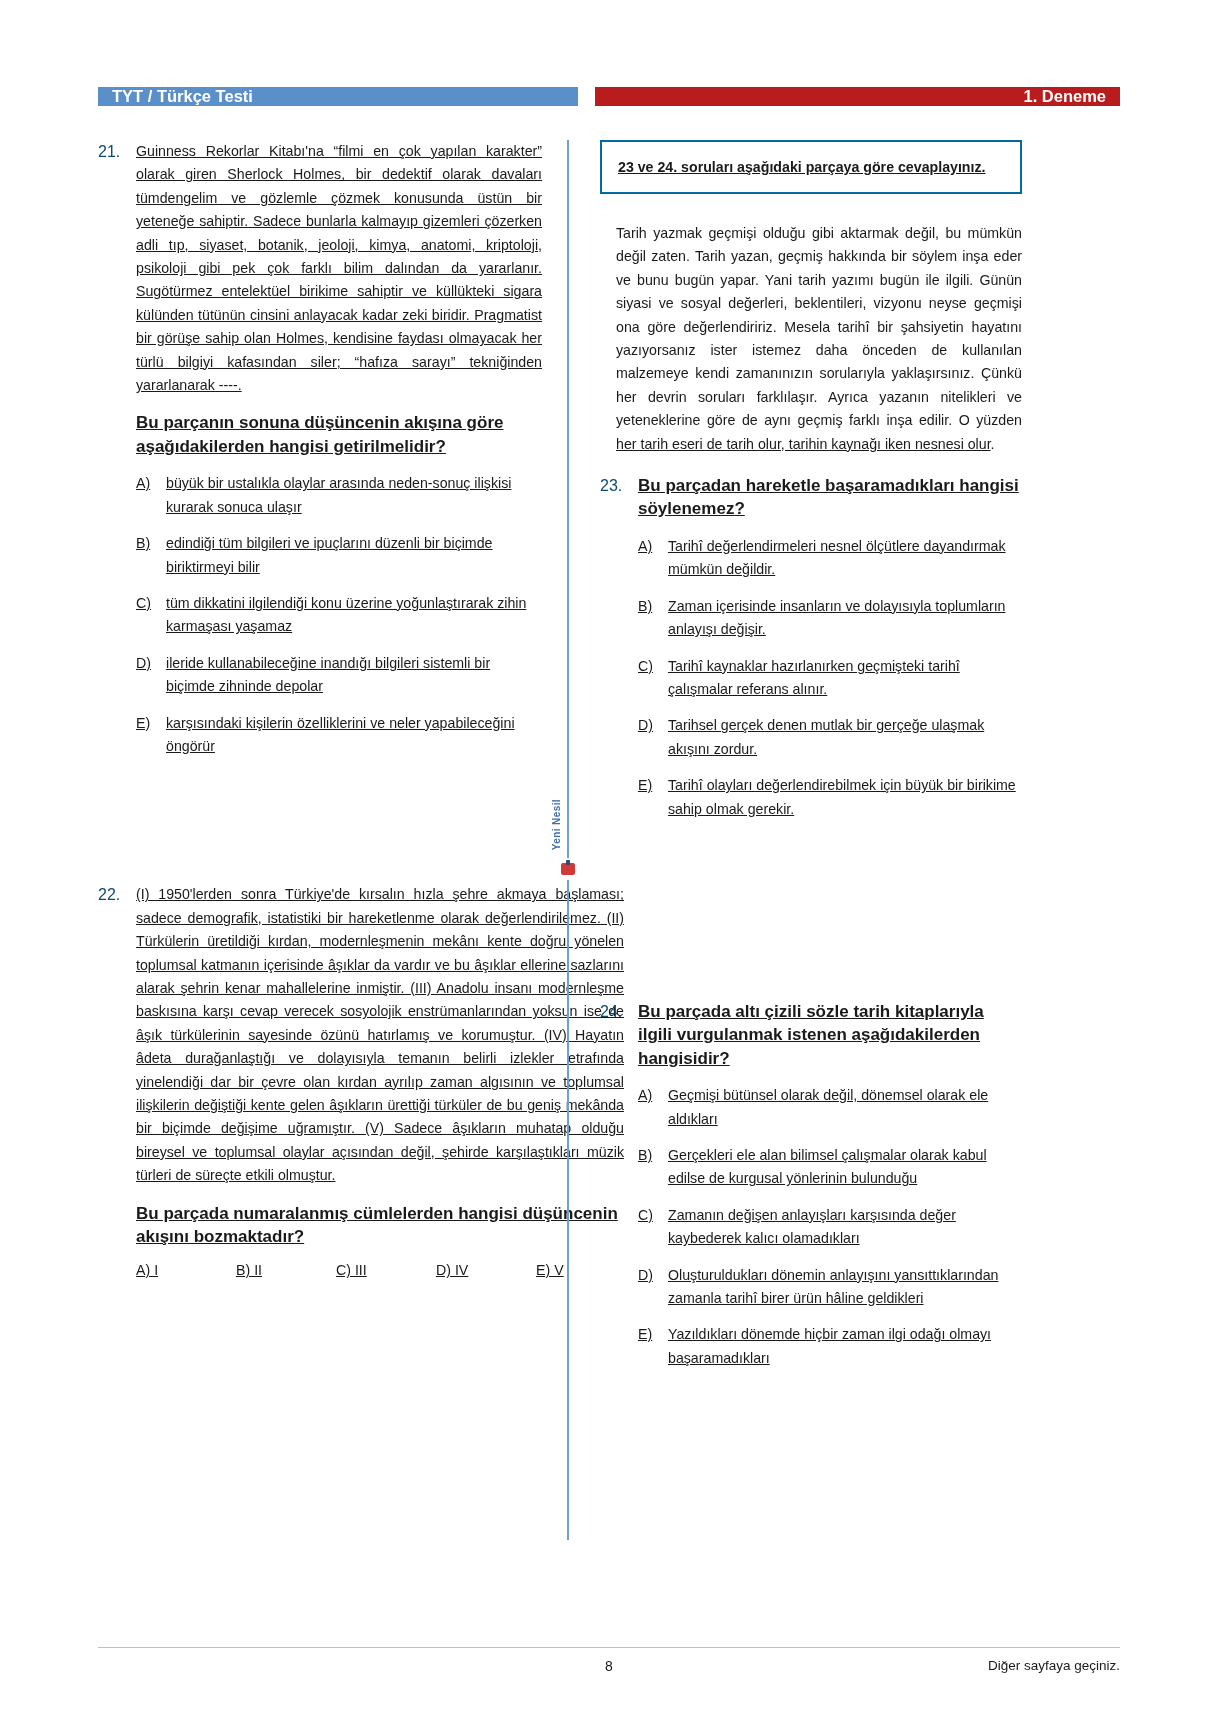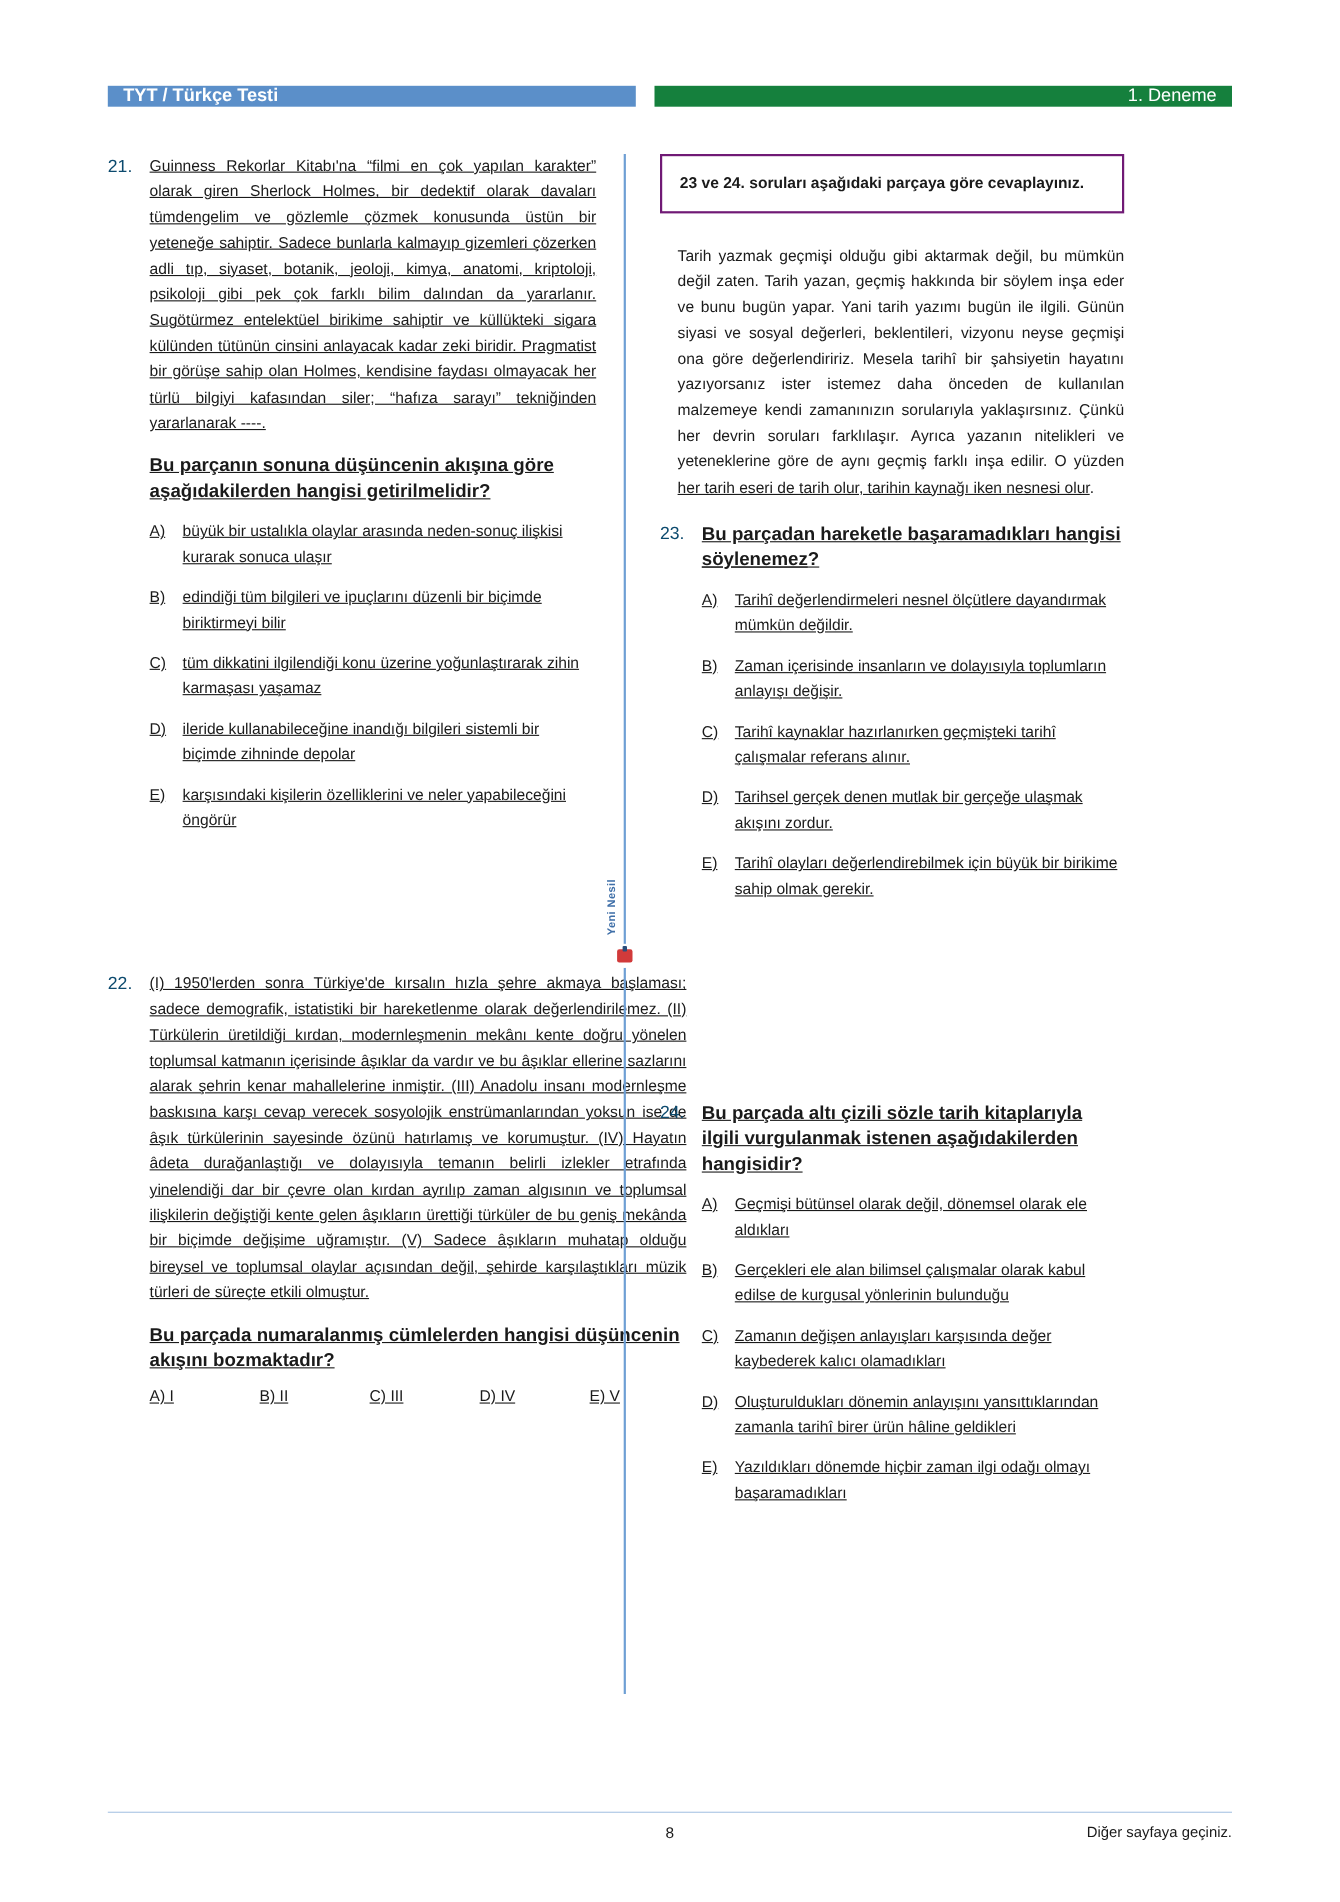--- a/index.html
+++ b/index.html
@@ -19,40 +19,40 @@
     left: 0; top: 0;
     width: 1218px;
     height: 1729px;
     box-sizing: border-box;
     padding: 78px 98px 0 98px;
   }
   
   .header {
     display: flex;
     gap: 17px;
-    align-items: flex-start;
+    align-items: center;
     height: 36px;
   }
   .header-left {
     flex: 0 0 480px;
     background: #5b8fc9;
     color: #ffffff;
     font-size: 16.5px;
     font-weight: bold;
     display: flex;
     align-items: center;
     padding-left: 14px;
     box-sizing: border-box;
   }
   .header-right {
     flex: 1 1 auto;
-    background: #15803d;
+    background: #b91c1c;
     color: #ffffff;
     font-size: 16.5px;
-    font-weight: normal;
+    font-weight: bold;
     display: flex;
     align-items: center;
     justify-content: flex-end;
     padding-right: 14px;
     box-sizing: border-box;
   }
   
   .columns {
     position: relative;
     display: flex;
@@ -162,26 +162,27 @@
     display: flex;
     font-size: 14.2px;
     margin-top: 8px;
     gap: 12px;
   }
   .opts-inline .oi {
     width: 88px;
   }
   
   .instr-box {
-    border: 2px solid #701a75;
+    border: 2px solid #0369a1;
     padding: 14px 16px;
     font-size: 14.2px;
     line-height: 22px;
     font-weight: bold;
     margin-bottom: 28px;
+    text-decoration: underline;
   }
   .passage {
     font-size: 14.2px;
     line-height: 23.4px;
     text-align: justify;
     margin: 0 0 18px 16px;
   }
   .spacer-22 { height: 106px; }
   .spacer-24 { height: 160px; }
   

